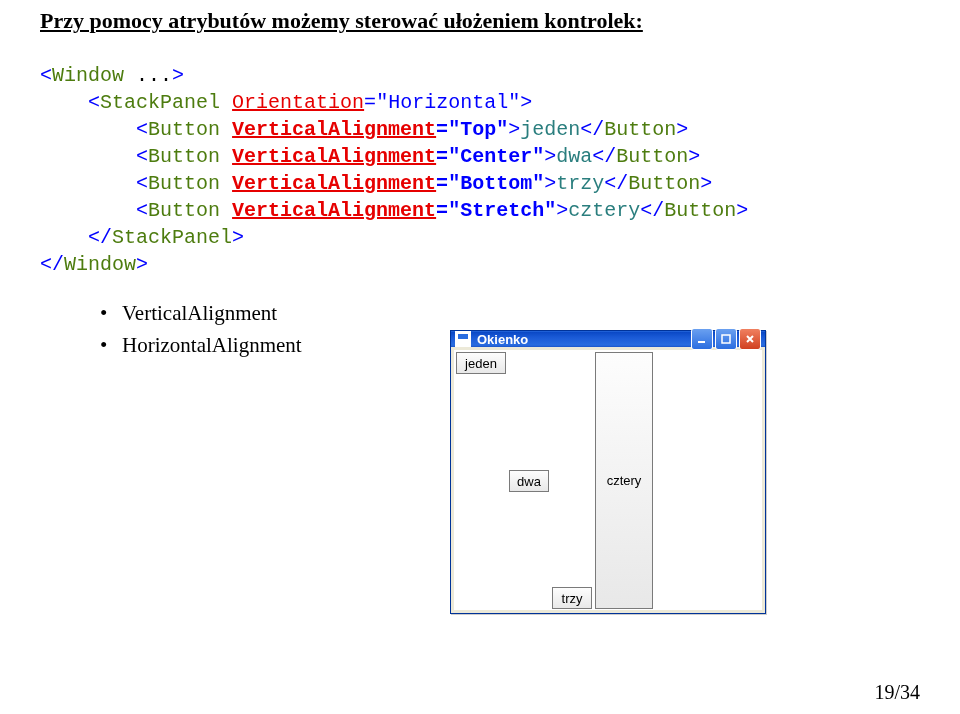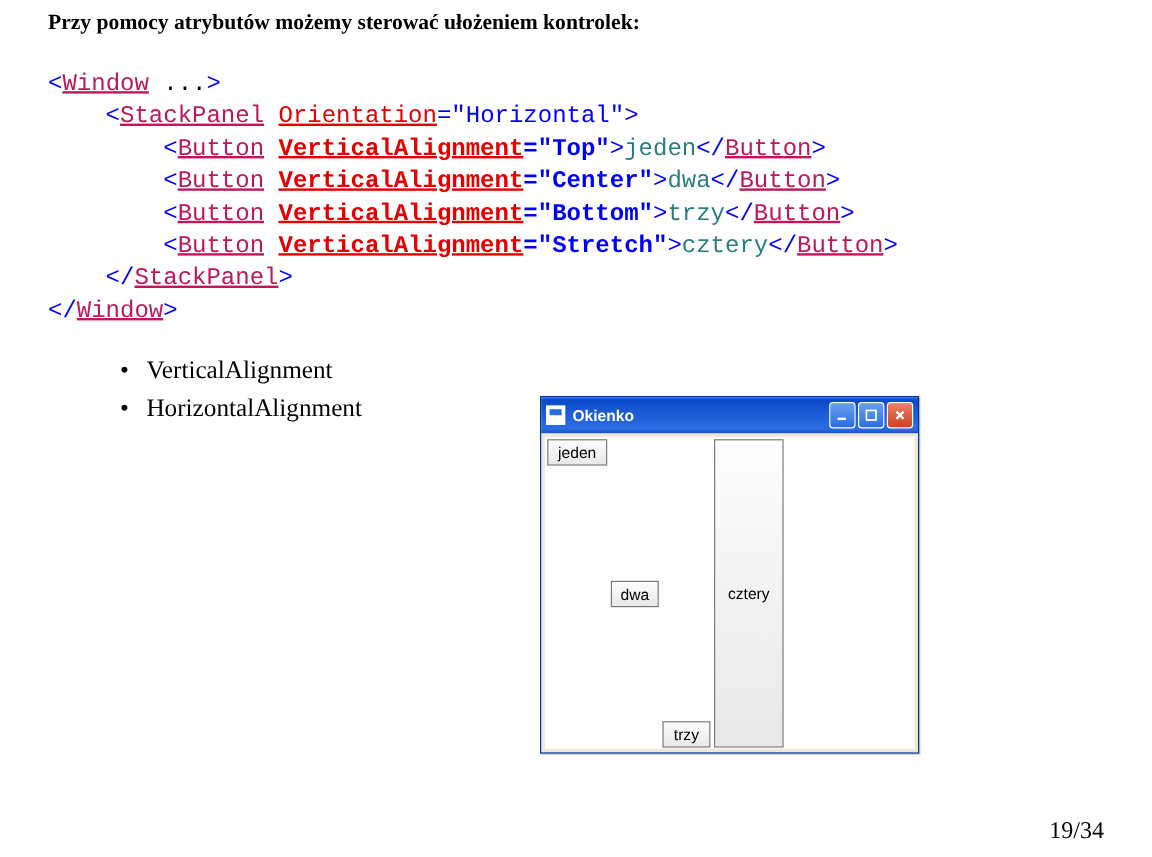--- a/index.html
+++ b/index.html
@@ -5,34 +5,35 @@
     * { margin: 0; padding: 0; box-sizing: border-box; }
     body {
       font-family: "Times New Roman", serif;
       background: #fff;
       width: 960px;
       height: 714px;
       position: relative;
       padding: 8px 40px 0 40px;
     }
     .heading {
-      font-size: 18px;
+      font-size: 22px;
       font-weight: bold;
       margin-bottom: 28px;
+      text-decoration: underline;
     }
     .code {
       font-family: "Courier New", monospace;
       font-size: 20px;
       line-height: 1.35;
       white-space: pre;
       margin-bottom: 20px;
     }
     .t-blue { color: #0000ff; }
     .t-teal { color: #2a7e7e; }
-    .t-brown { color: #be185d; text-decoration: underline; }
+    .t-brown { color: #4d7c0f; }
     .t-red { color: #e60000; text-decoration: underline; }
     .t-black { color: #000; }
     .t-bold { font-weight: bold; }
 
     .bullets {
       margin-left: 60px;
       margin-top: 10px;
     }
     .bullets li {
       font-size: 21px;
@@ -52,21 +53,21 @@
     .xp-window {
       position: absolute;
       left: 450px;
       top: 330px;
       width: 316px;
       border: 1px solid #003399;
       background: #ece9d8;
       box-shadow: 1px 1px 0 rgba(0,0,0,0.2);
     }
     .xp-titlebar {
-      height: 30px;
+      height: 16px;
       background: linear-gradient(to bottom, #2a6de0 0%, #0b49c6 8%, #1a5ad6 40%, #2a6de0 88%, #1a54c8 100%);
       display: flex;
       align-items: center;
       padding: 0 4px 0 4px;
       gap: 4px;
     }
     .xp-titleicon {
       width: 16px;
       height: 16px;
       border: 1px solid #fff;

